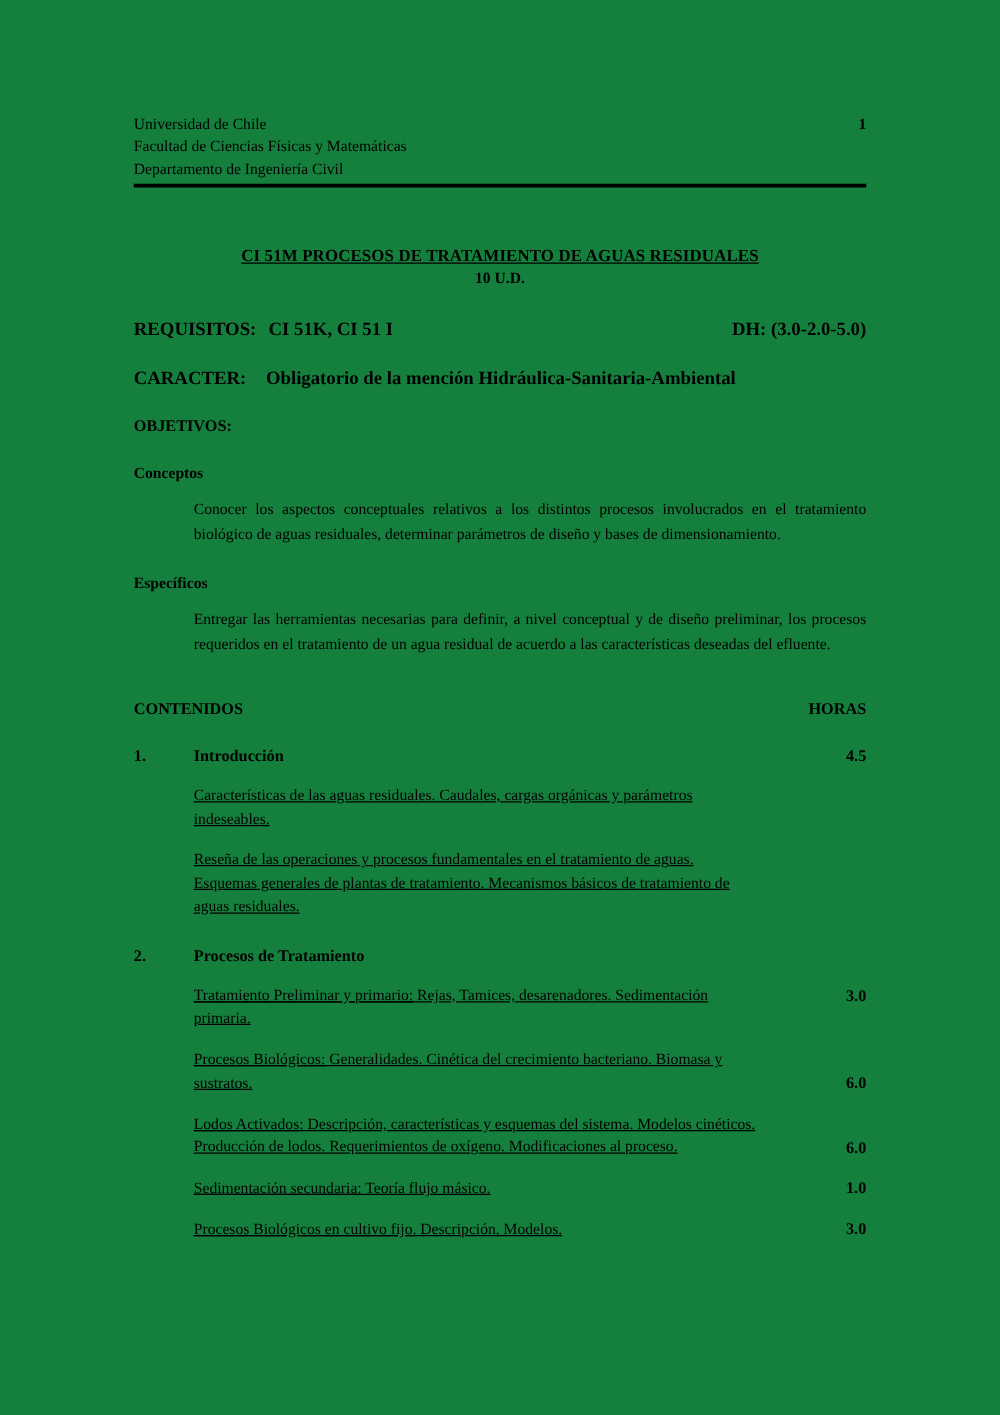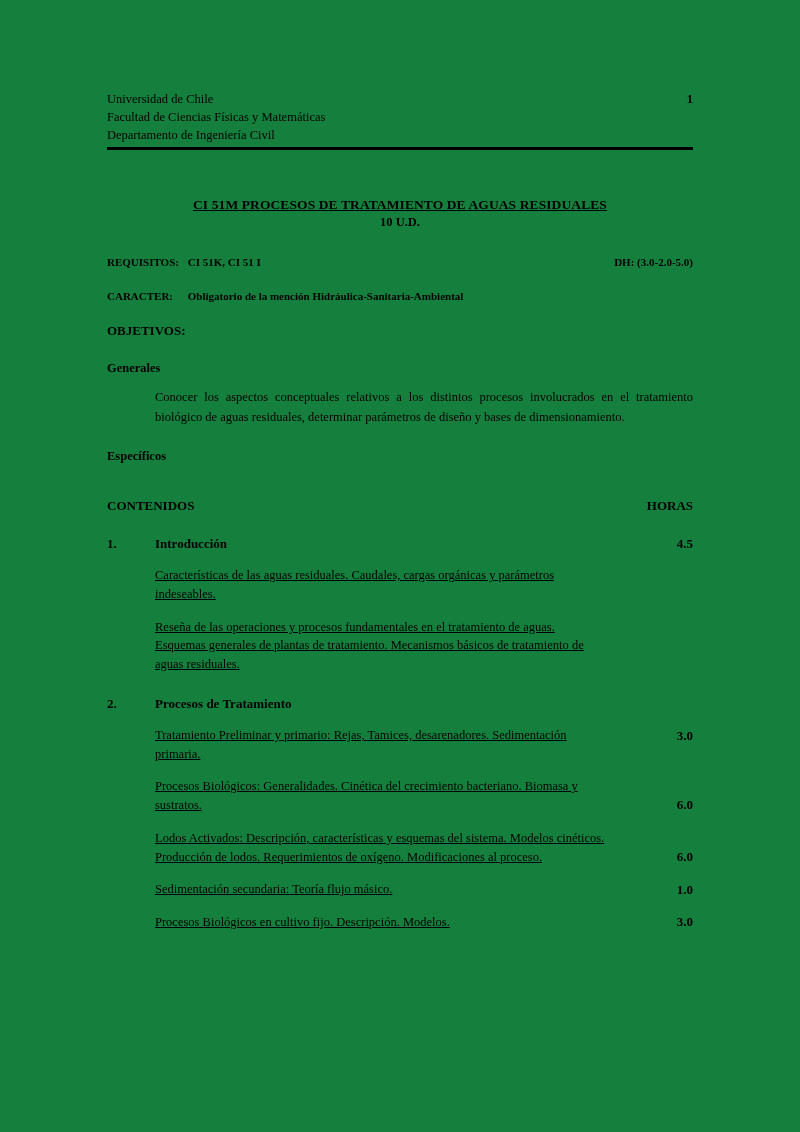--- a/index.html
+++ b/index.html
@@ -65,21 +65,21 @@
   .course-units {
     font-weight: bold;
     font-size: 12.5px;
     margin-top: 2px;
   }
 
   
   .meta-row {
     position: relative;
     margin-top: 26px;
-    font-size: 11px;
+    font-size: 15px;
     font-weight: bold;
   }
   .meta-row .label { margin-right: 6px; }
   .meta-row .value { font-weight: bold; }
   .meta-row .right {
     position: absolute;
     right: 0;
     top: 0;
     font-weight: bold;
   }
@@ -189,24 +189,25 @@
       <span class="right">DH: (3.0-2.0-5.0)</span>
     </div>
 
     <div class="meta-row caracter">
       <span class="label">CARACTER:</span>
       <span class="value value-indent">Obligatorio de la mención Hidráulica-Sanitaria-Ambiental</span>
     </div>
 
     <div class="section-label">OBJETIVOS:</div>
 
-    <div class="sub-label">Generales</div>
+    <div class="sub-label">Conceptos</div>
     <div class="para">Conocer los aspectos conceptuales relativos a los distintos procesos involucrados en el tratamiento biológico de aguas residuales, determinar parámetros de diseño y bases de dimensionamiento.</div>
 
     <div class="sub-label">Específicos</div>
+    <div class="para">Entregar  las herramientas necesarias para definir, a nivel conceptual y de diseño preliminar, los procesos requeridos en el tratamiento de un agua residual de acuerdo a las características deseadas del efluente.</div>
 
     <div class="contenidos-row">
       <span>CONTENIDOS</span>
       <span class="hours-head">HORAS</span>
     </div>
 
     <div class="topic">
       <span class="num">1.</span>
       <span class="name">Introducción</span>
       <span class="hours">4.5</span>

